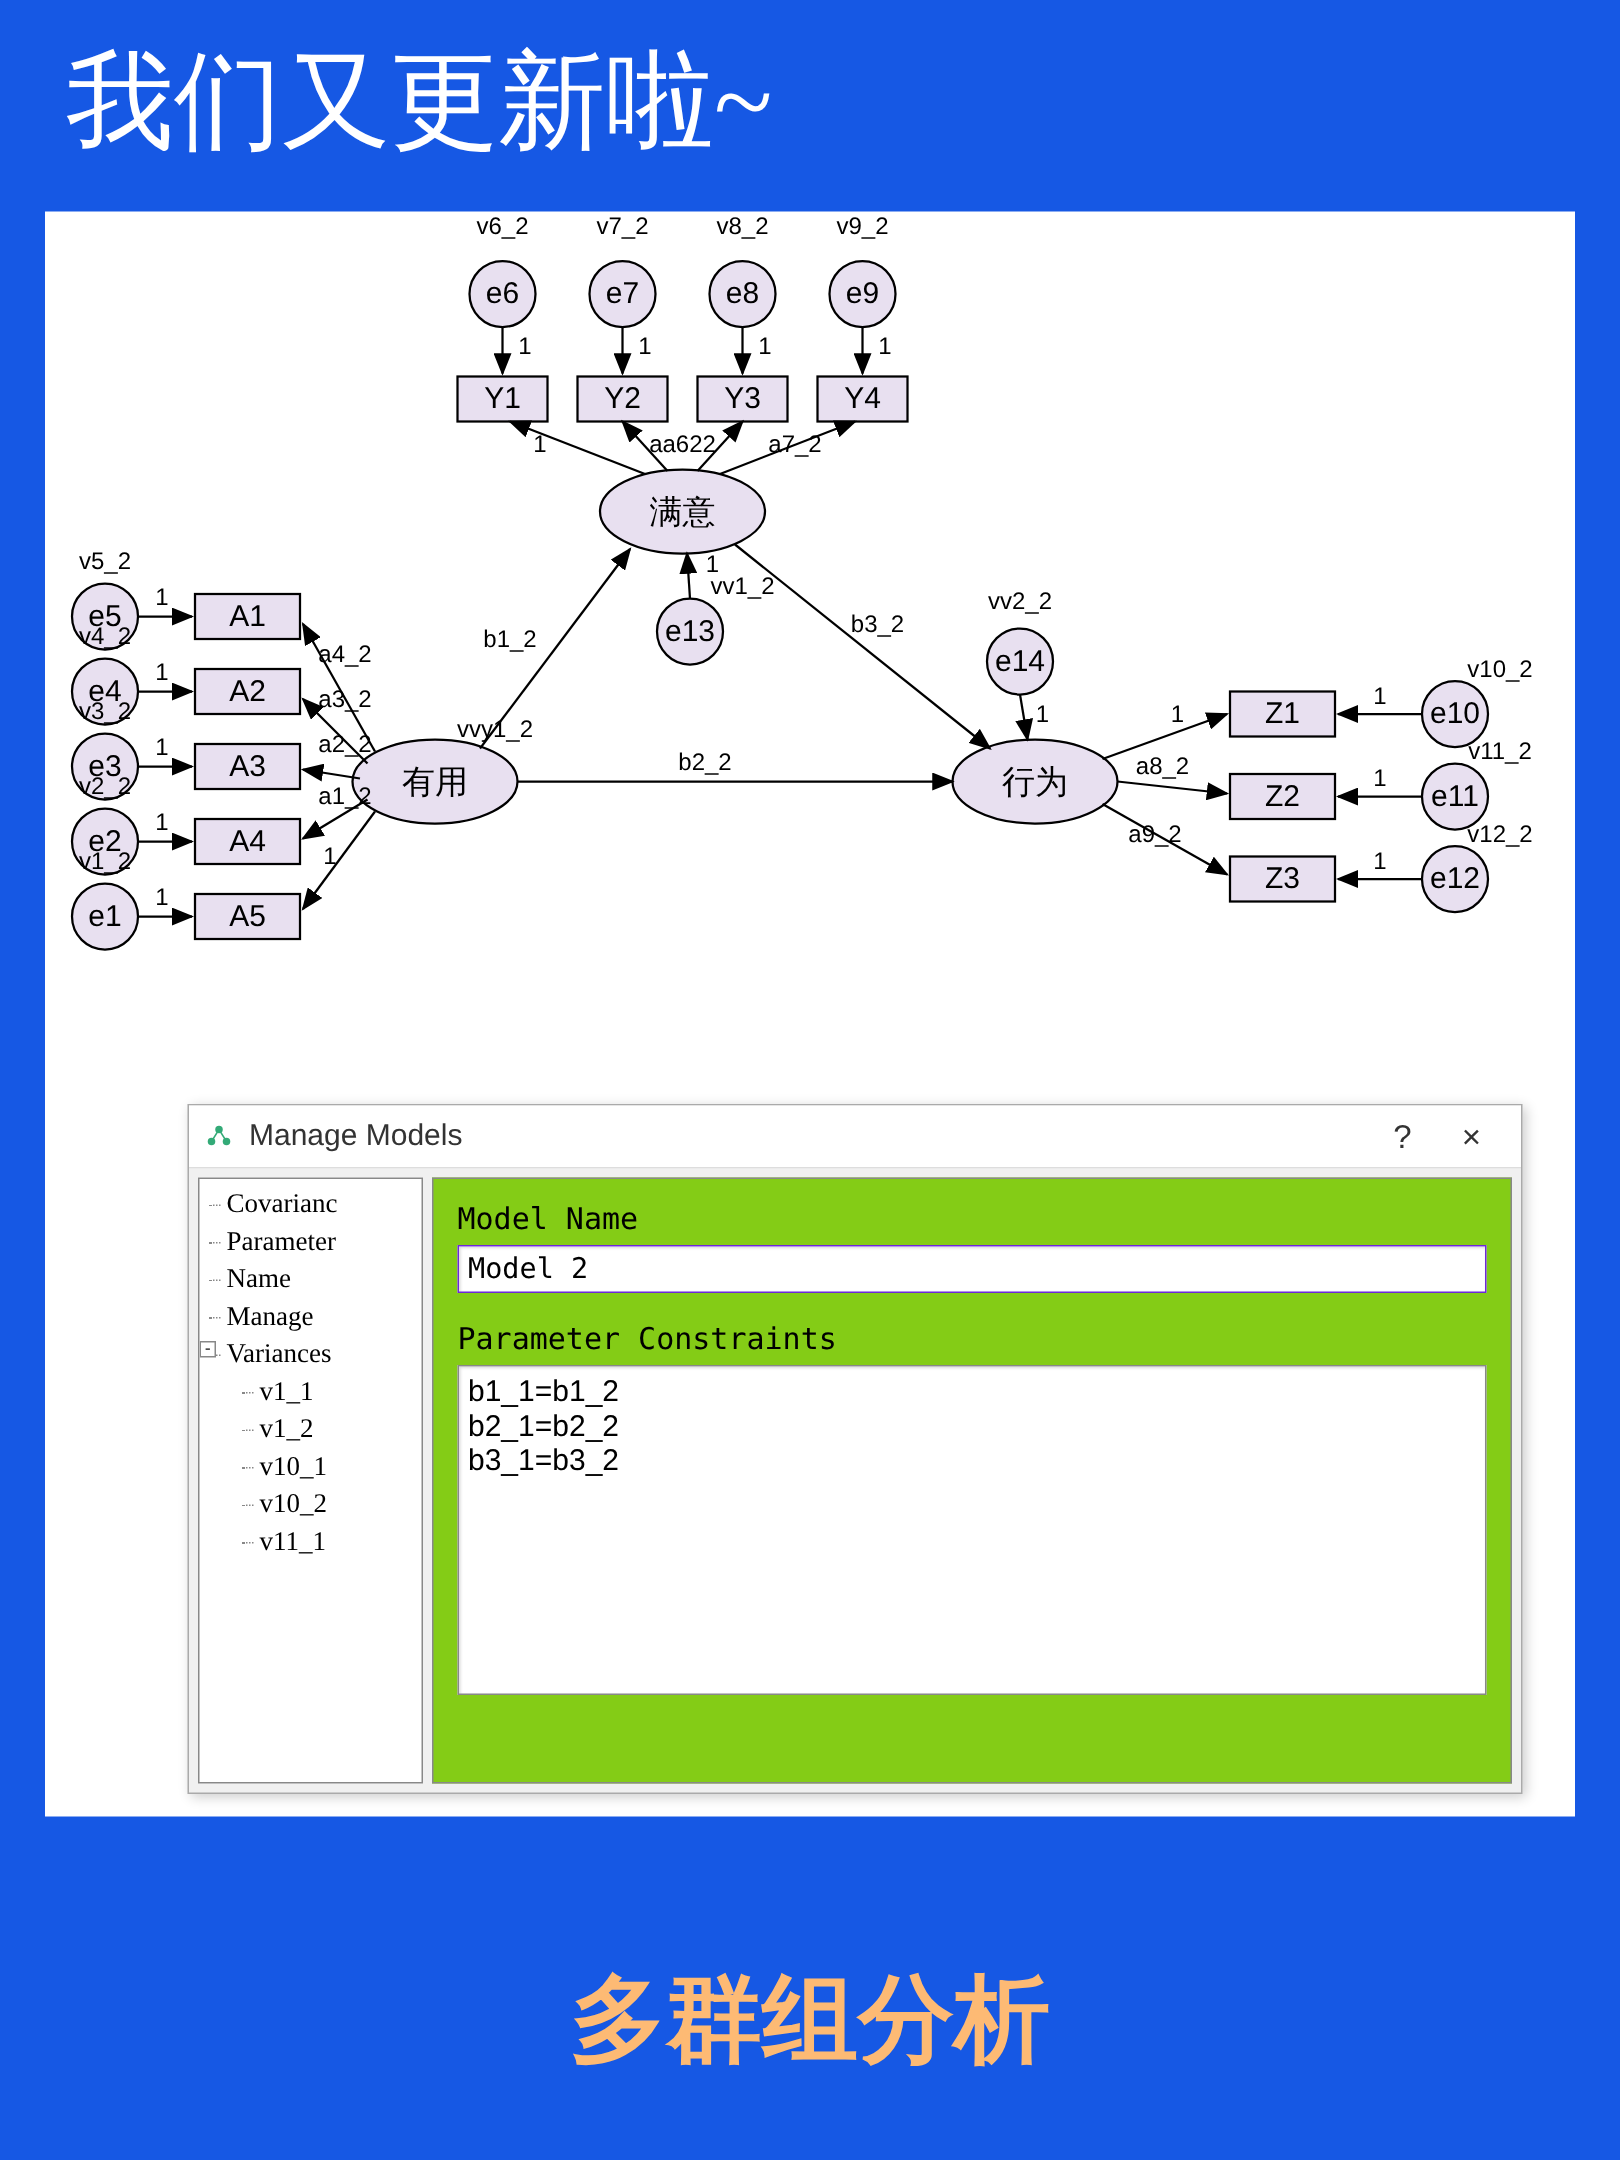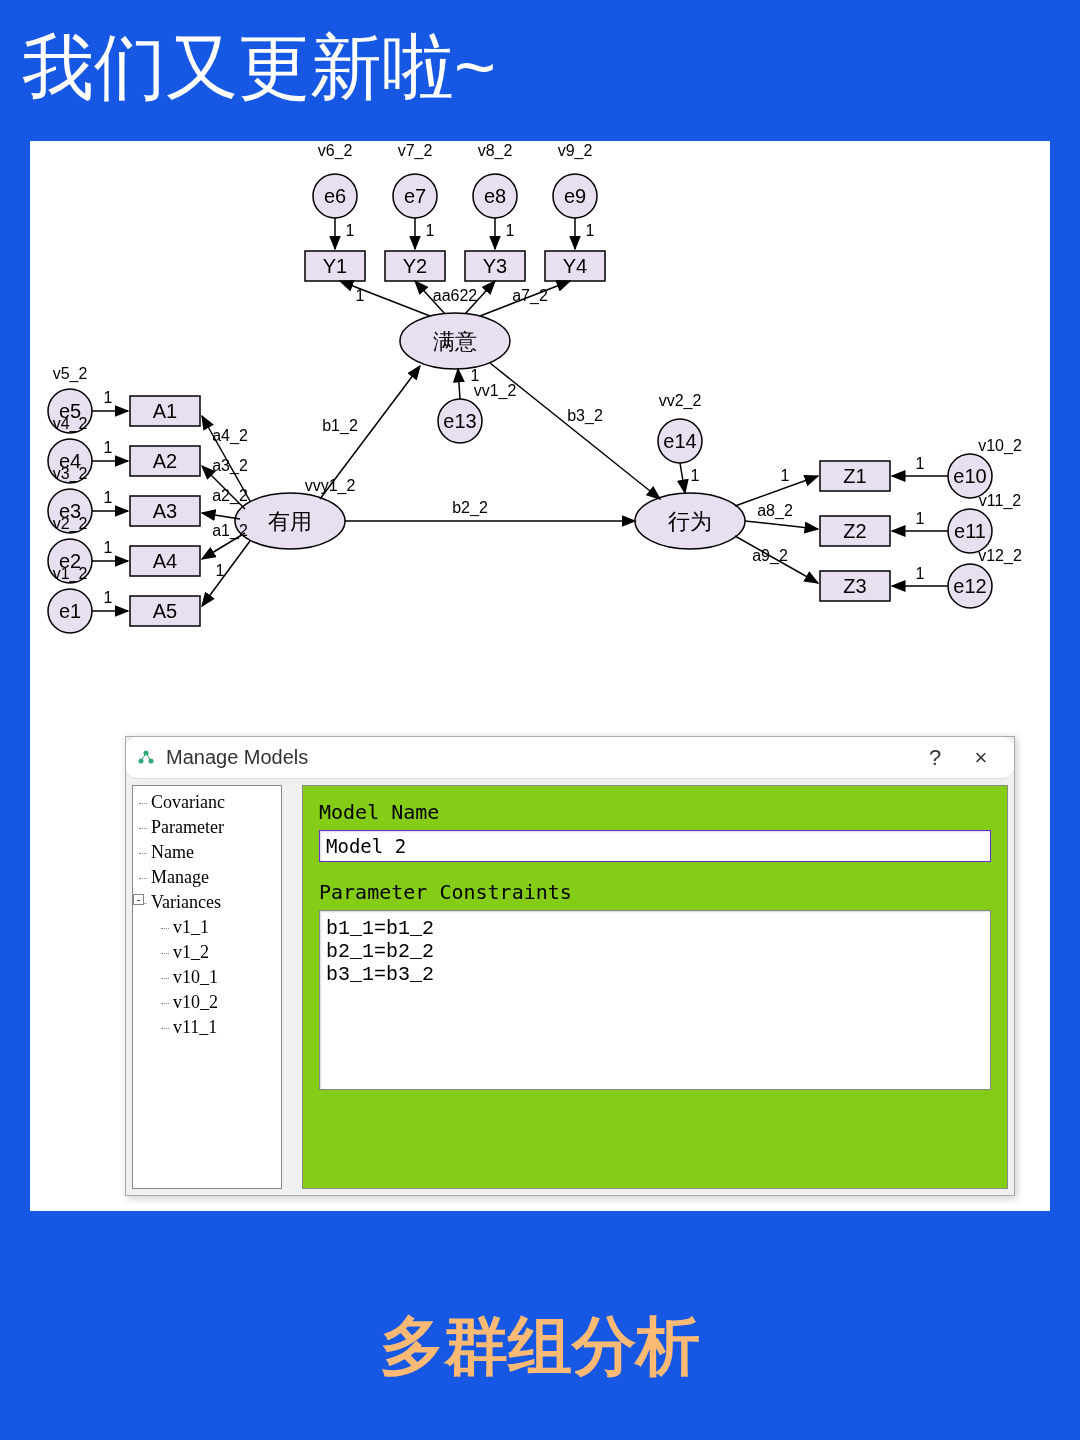--- a/index.html
+++ b/index.html
@@ -4,24 +4,25 @@
 <style>
 * { box-sizing: border-box; margin: 0; padding: 0; }
 body {
   width: 1080px;
   height: 1440px;
   background: #1658e4;
   font-family: "Microsoft YaHei", sans-serif;
   overflow: hidden;
 }
 .header {
-  padding: 20px 22px 25px;
+  padding: 20px 44px 25px;
   color: #fff;
   font-size: 72px;
   font-weight: 400;
+  font-family: Liberation Serif, serif;
 }
 .canvas {
   background: #fff;
   margin: 0 30px;
   height: 1070px;
   position: relative;
 }
 .diagram {
   position: relative;
   width: 100%;
@@ -75,21 +76,20 @@
 }
 .titlebar {
   height: 42px;
   background: #fff;
   border-bottom: 1px solid #ddd;
   display: flex;
   align-items: center;
   padding: 0 10px;
   font-size: 20px;
   color: #333;
-  border-radius: 12px;
 }
 .titlebar .icon {
   width: 20px; height: 20px;
   margin-right: 10px;
   display: inline-flex;
   align-items: center;
   justify-content: center;
 }
 .titlebar .spacer { flex: 1; }
 .titlebar .btn {
@@ -98,21 +98,20 @@
   display: flex;
   align-items: center;
   justify-content: center;
   font-size: 22px;
   color: #333;
   cursor: pointer;
 }
 .dialog-body {
   display: flex;
   height: calc(100% - 42px);
-  gap: 14px;
 }
 .tree-panel {
   width: 150px;
   background: #fff;
   border: 1px solid #888;
   margin: 6px 3px 6px 6px;
   overflow: hidden;
   font-family: "SimSun", serif;
   font-size: 18px;
   padding: 4px 0;
@@ -159,26 +158,26 @@
   background: #fff;
   border: 1px solid #6d28d9;
   box-shadow: inset 1px 1px 2px rgba(0,0,0,0.15);
   padding: 4px 6px;
   font-family: "SimSun", monospace;
   font-size: 19px;
   margin-bottom: 18px;
 }
 .form-textarea {
   width: 100%;
-  height: 180px;
+  height: 220px;
   background: #fff;
   border: 1px solid #888;
   box-shadow: inset 1px 1px 2px rgba(0,0,0,0.15);
   padding: 6px;
-  font-family: Liberation Mono, monospace;
+  font-family: Liberation Sans, sans-serif;
   font-size: 20px;
   resize: none;
   position: relative;
 }
 .form-textarea::-webkit-scrollbar { width: 18px; }
 .form-textarea::-webkit-scrollbar-track { background: #e8e8e8; }
 .form-textarea::-webkit-scrollbar-thumb { background: #c0c0c0; }
 .footer {
   position: absolute;
   bottom: 25px;

